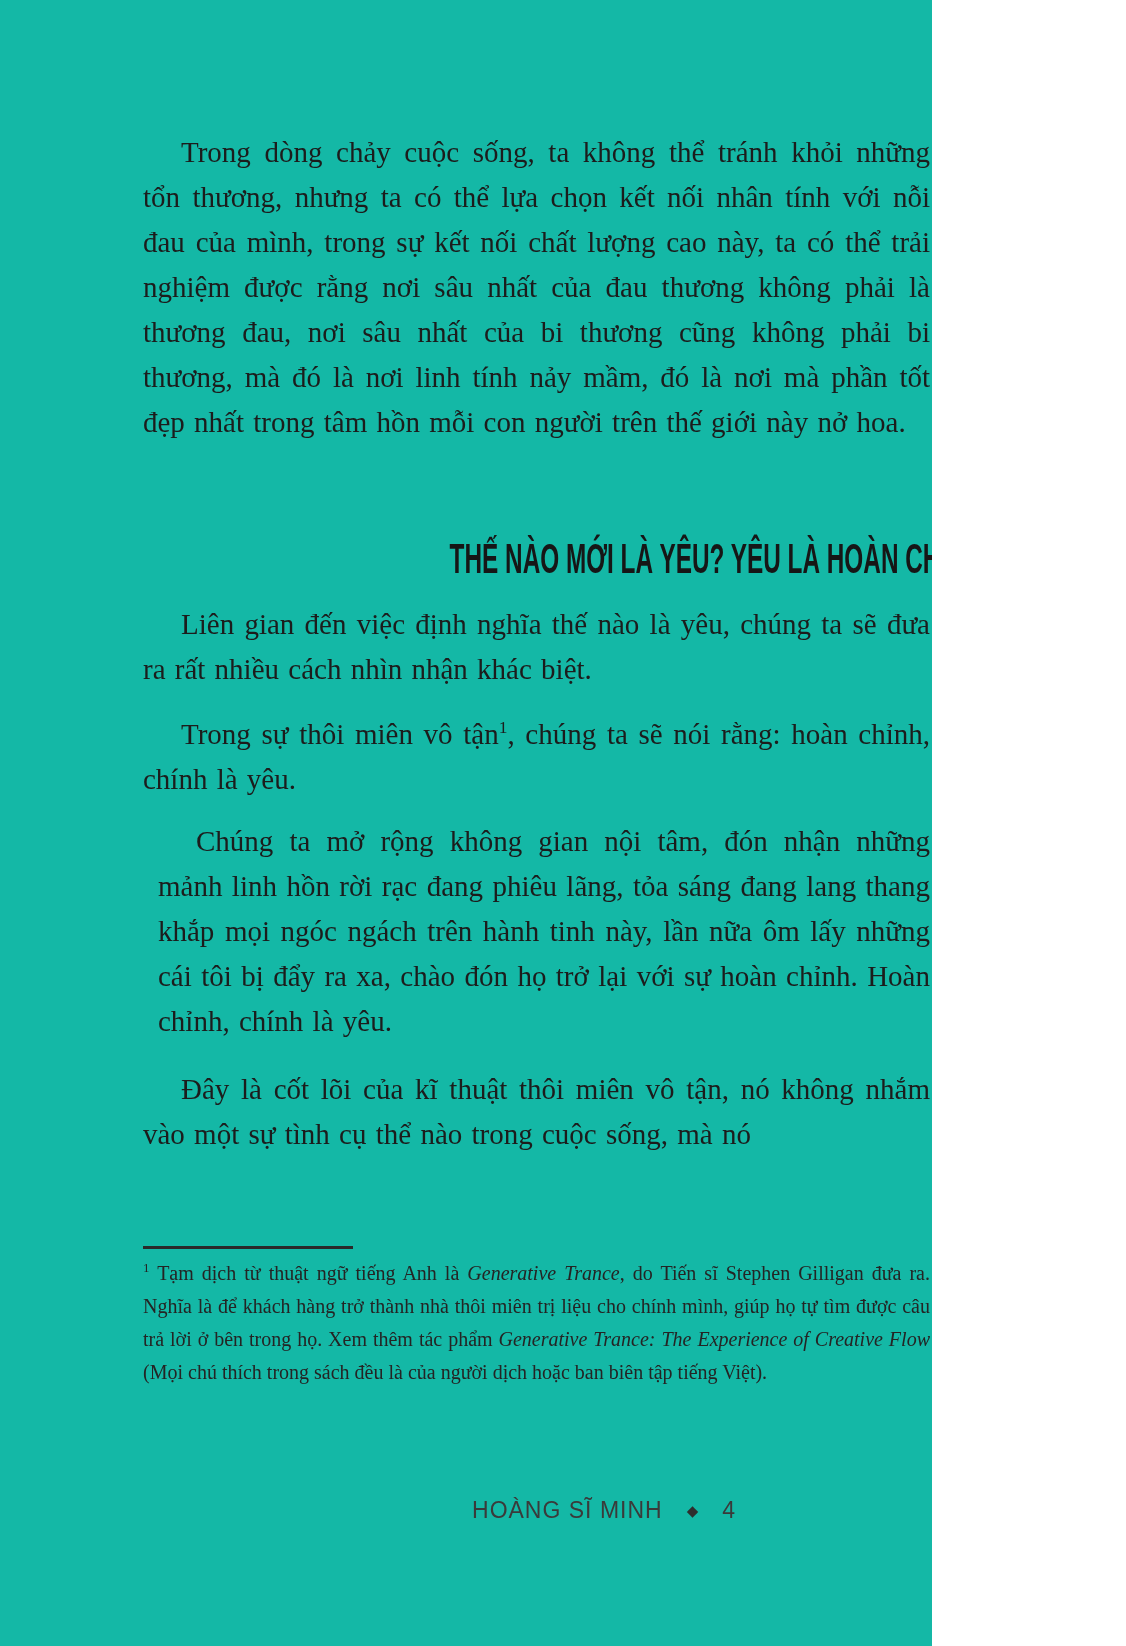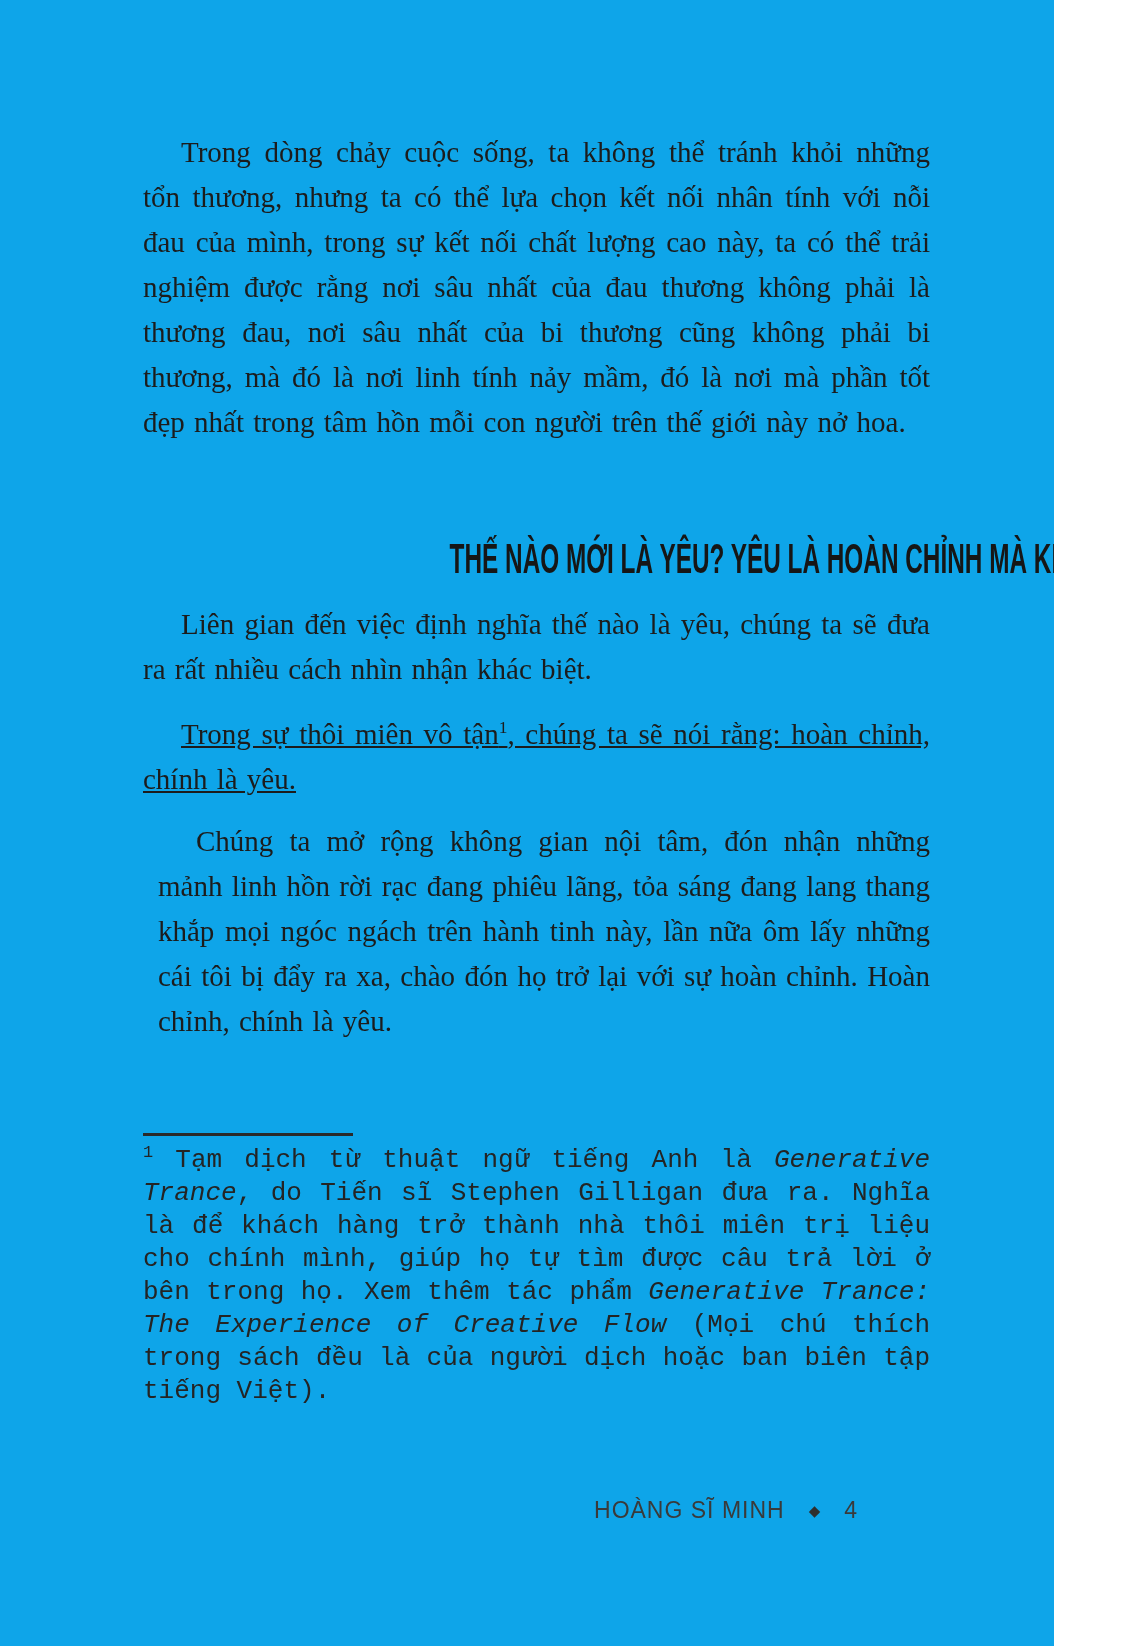--- a/index.html
+++ b/index.html
@@ -1,21 +1,21 @@
 <!DOCTYPE html>
 <html lang="vi"><head>
 <meta charset="utf-8">
 <style>
   html, body { margin: 0; padding: 0; background: #ffffff; }
 
   .page {
     position: relative;
-    width: 1054px;
+    width: 932px;
     height: 1646px;
-    background: #0ea5e9;
+    background: #14b8a6;
     font-family: "Liberation Serif", serif;
     color: #1c1c1c;
     overflow: hidden;
   }
 
   .content {
     position: absolute;
     left: 143px;
     top: 0;
     width: 787px;
@@ -25,21 +25,21 @@
     font-size: 29px;
     line-height: 45px;
     text-align: justify;
     text-indent: 38px;
     margin: 0;
     word-spacing: 2px;
   }
 
   .para-1 { margin-top: 130px; }
   .para-2 { margin-top: 19px; }
-  .para-3 { margin-top: 20px; text-decoration: underline; }
+  .para-3 { margin-top: 20px; }
   .para-4 { margin-top: 17px; margin-left: 15px; }
   .para-5 { margin-top: 23px; }
 
   .body-para sup {
     font-size: 0.6em;
     line-height: 0;
     vertical-align: super;
   }
 
   .section-heading {
@@ -61,22 +61,22 @@
 
   .footnote-divider {
     margin-top: 89px;
     width: 210px;
     height: 0;
     border-top: 3px solid #2a2a2a;
   }
 
   .footnote {
     margin: 8px 0 0 0;
-    font-family: Liberation Mono, monospace;
-    font-size: 26px;
+    font-family: Liberation Serif, serif;
+    font-size: 20px;
     line-height: 33px;
     text-align: justify;
     color: #242424;
   }
   .footnote .italic { font-style: italic; }
   .footnote sup {
     font-size: 0.65em;
     line-height: 0;
     vertical-align: super;
   }
@@ -112,20 +112,21 @@
     <h2 class="section-heading">
       <span class="squeeze">THẾ NÀO MỚI LÀ YÊU? YÊU LÀ HOÀN CHỈNH MÀ KHÔNG CẦN HOÀN MĨ</span>
     </h2>
 
     <p class="body-para para-2">Liên gian đến việc định nghĩa thế nào là yêu, chúng ta sẽ đưa ra rất nhiều cách nhìn nhận khác biệt.</p>
 
     <p class="body-para para-3"><span>Trong sự thôi miên vô tận</span><sup>1</sup><span>, chúng ta sẽ nói rằng: hoàn chỉnh, chính là yêu.</span></p>
 
     <p class="body-para para-4">Chúng ta mở rộng không gian nội tâm, đón nhận những mảnh linh hồn rời rạc đang phiêu lãng, tỏa sáng đang lang thang khắp mọi ngóc ngách trên hành tinh này, lần nữa ôm lấy những cái tôi bị đẩy ra xa, chào đón họ trở lại với sự hoàn chỉnh. Hoàn chỉnh, chính là yêu.</p>
 
+    <p class="body-para para-5">Đây là cốt lõi của kĩ thuật thôi miên vô tận, nó không nhắm vào một sự tình cụ thể nào trong cuộc sống, mà nó</p>
 
     <div class="footnote-divider"></div>
 
     <p class="footnote"><sup>1</sup><span> Tạm dịch từ thuật ngữ tiếng Anh là </span><span class="italic">Generative Trance</span><span>, do Tiến sĩ Stephen Gilligan đưa ra. Nghĩa là để khách hàng trở thành nhà thôi miên trị liệu cho chính mình, giúp họ tự tìm được câu trả lời ở bên trong họ. Xem thêm tác phẩm </span><span class="italic">Generative Trance: The Experience of Creative Flow</span><span> (Mọi chú thích trong sách đều là của người dịch hoặc ban biên tập tiếng Việt).</span></p>
 
   </div>
 
   <div class="page-footer">
     <span class="author">HOÀNG SĨ MINH</span>
     <span class="diamond">◆</span>

